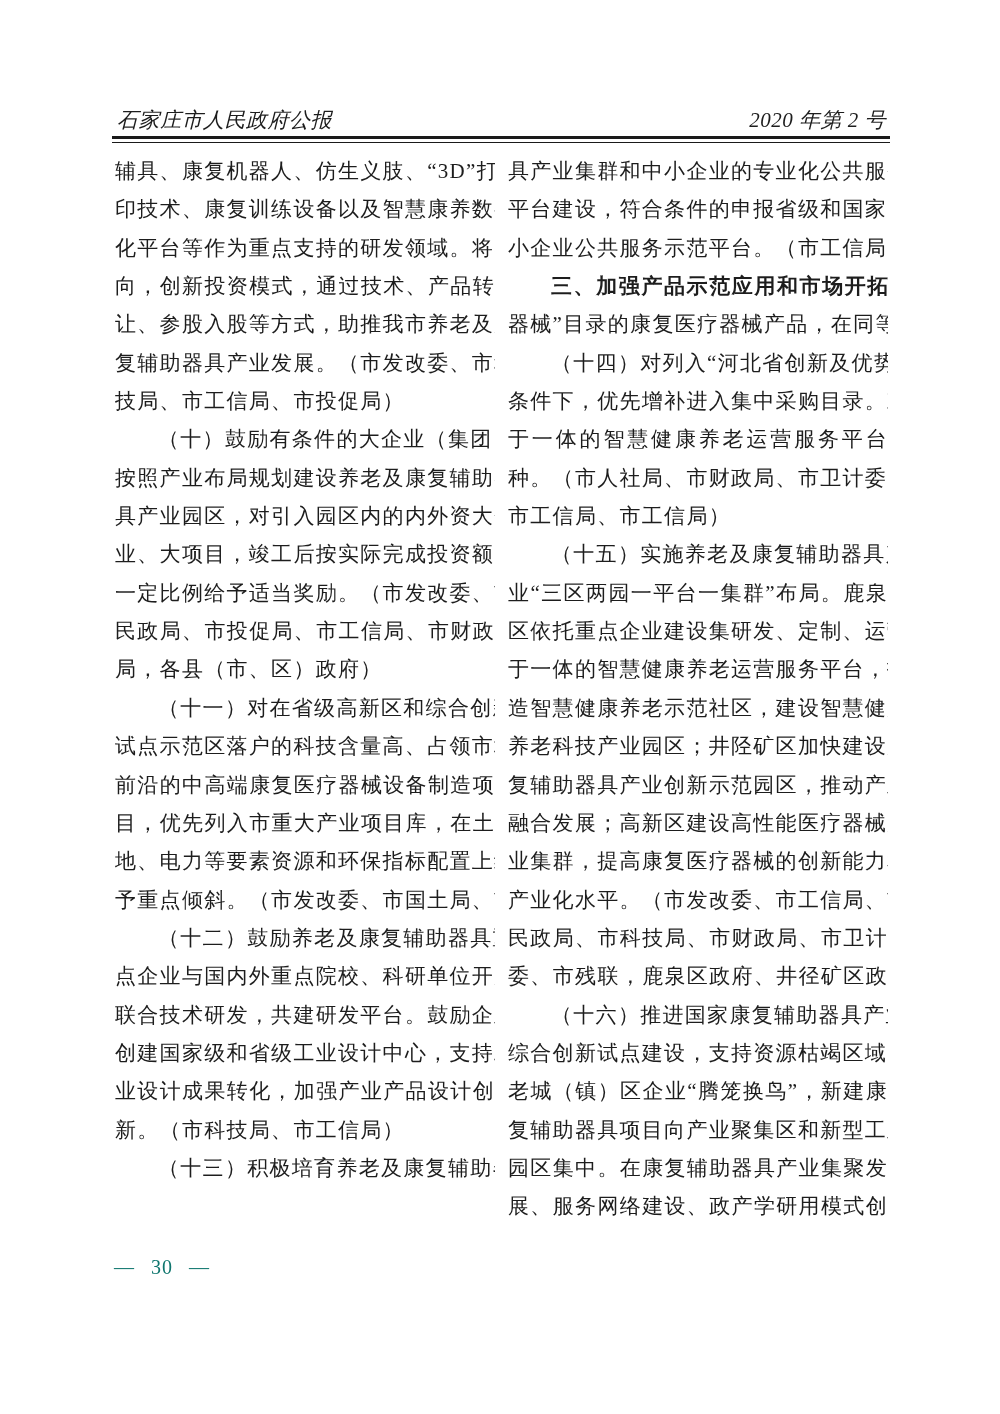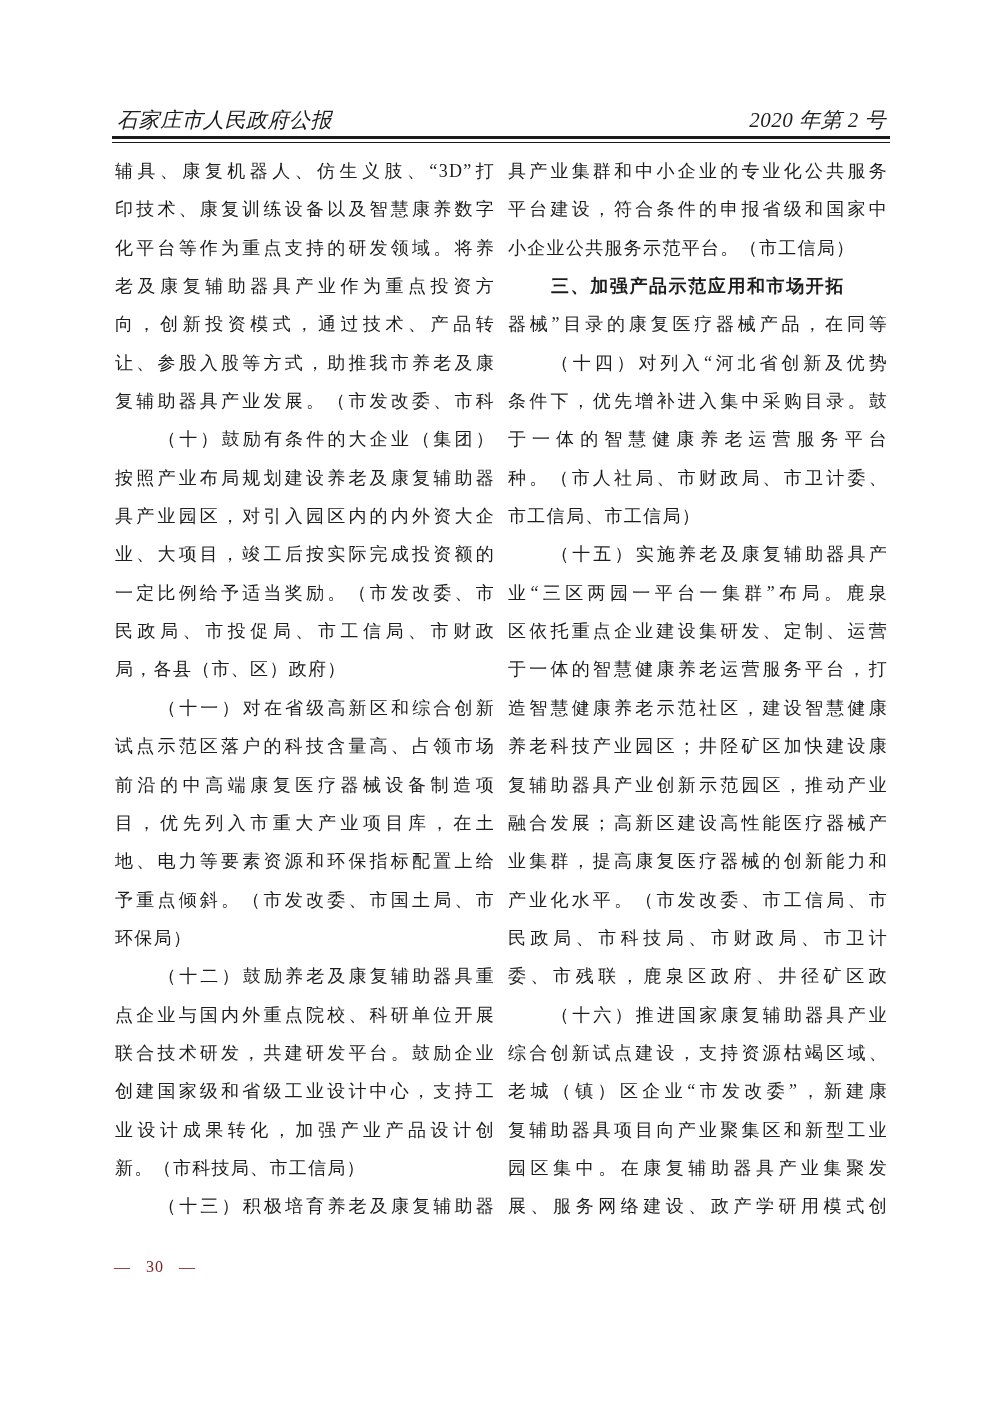--- a/index.html
+++ b/index.html
@@ -27,21 +27,21 @@
     border-top:3px solid #1a1a1a;
     border-bottom:1px solid #1a1a1a;
   }
   
   .columns {
     position:absolute; left:115px; top:152px;
     display:flex; gap:13px;
   }
   .col { width:380px; }
   .line {
-    font-size:18px;
+    font-size:21px;
     height:38.35px; line-height:38.35px;
     letter-spacing:1.3px;
     text-align:justify;
     text-align-last:justify;
     text-justify:inter-character;
     overflow:hidden;
     white-space:nowrap;
   }
   .line.para-end {
     text-align:left;
@@ -50,61 +50,60 @@
   .line.indent { text-indent:43px; }
   .line.heading {
     font-family:"Liberation Sans","DejaVu Sans",sans-serif;
     font-weight:700;
     letter-spacing:1.6px;
     text-align:right; text-align-last:left;
   }
   
   .footer {
     position:absolute; left:114px; top:1252px;
-    font-size:16px; line-height:30px;
+    font-size:20px; line-height:30px;
     letter-spacing:1px;
     word-spacing:10px;
-    color:#7f1d1d;
+    color:#0f766e;
   }
 </style>
 </head>
 <body>
 
 <div class="page">
 
   <div class="header">
     <span>石家庄市人民政府公报</span>
     <span>2020 年第 2 号</span>
   </div>
 
   <div class="double-rule"></div>
 
   <div class="columns">
     <div class="col" id="col-left">
         <div class="line">辅具、康复机器人、仿生义肢、“3D”打</div>
         <div class="line">印技术、康复训练设备以及智慧康养数字</div>
         <div class="line">化平台等作为重点支持的研发领域。将养</div>
-        <div class="line">老及康复辅助器具产业作为重点投资方</div>
         <div class="line">向，创新投资模式，通过技术、产品转</div>
         <div class="line">让、参股入股等方式，助推我市养老及康</div>
         <div class="line">复辅助器具产业发展。（市发改委、市科</div>
+        <div class="line para-end">技局、市工信局、市投促局）</div>
         <div class="line indent">（十）鼓励有条件的大企业（集团）</div>
         <div class="line">按照产业布局规划建设养老及康复辅助器</div>
         <div class="line">具产业园区，对引入园区内的内外资大企</div>
         <div class="line">业、大项目，竣工后按实际完成投资额的</div>
         <div class="line">一定比例给予适当奖励。（市发改委、市</div>
         <div class="line">民政局、市投促局、市工信局、市财政</div>
         <div class="line para-end">局，各县（市、区）政府）</div>
         <div class="line indent">（十一）对在省级高新区和综合创新</div>
         <div class="line">试点示范区落户的科技含量高、占领市场</div>
         <div class="line">前沿的中高端康复医疗器械设备制造项</div>
         <div class="line">目，优先列入市重大产业项目库，在土</div>
         <div class="line">地、电力等要素资源和环保指标配置上给</div>
         <div class="line">予重点倾斜。（市发改委、市国土局、市</div>
-        <div class="line para-end">环保局）</div>
         <div class="line indent">（十二）鼓励养老及康复辅助器具重</div>
         <div class="line">点企业与国内外重点院校、科研单位开展</div>
         <div class="line">联合技术研发，共建研发平台。鼓励企业</div>
         <div class="line">创建国家级和省级工业设计中心，支持工</div>
         <div class="line">业设计成果转化，加强产业产品设计创</div>
         <div class="line para-end">新。（市科技局、市工信局）</div>
         <div class="line indent">（十三）积极培育养老及康复辅助器</div>
       </div>
     <div class="col" id="col-right">
         <div class="line">具产业集群和中小企业的专业化公共服务</div>
@@ -124,21 +123,21 @@
         <div class="line">造智慧健康养老示范社区，建设智慧健康</div>
         <div class="line">养老科技产业园区；井陉矿区加快建设康</div>
         <div class="line">复辅助器具产业创新示范园区，推动产业</div>
         <div class="line">融合发展；高新区建设高性能医疗器械产</div>
         <div class="line">业集群，提高康复医疗器械的创新能力和</div>
         <div class="line">产业化水平。（市发改委、市工信局、市</div>
         <div class="line">民政局、市科技局、市财政局、市卫计</div>
         <div class="line">委、市残联，鹿泉区政府、井径矿区政</div>
         <div class="line indent">（十六）推进国家康复辅助器具产业</div>
         <div class="line">综合创新试点建设，支持资源枯竭区域、</div>
-        <div class="line">老城（镇）区企业“市发改委”，新建康</div>
+        <div class="line">老城（镇）区企业“腾笼换鸟”，新建康</div>
         <div class="line">复辅助器具项目向产业聚集区和新型工业</div>
         <div class="line">园区集中。在康复辅助器具产业集聚发</div>
         <div class="line">展、服务网络建设、政产学研用模式创</div>
       </div>
   </div>
 
   <div class="footer">
     <span>— 30 —</span>
   </div>
 

